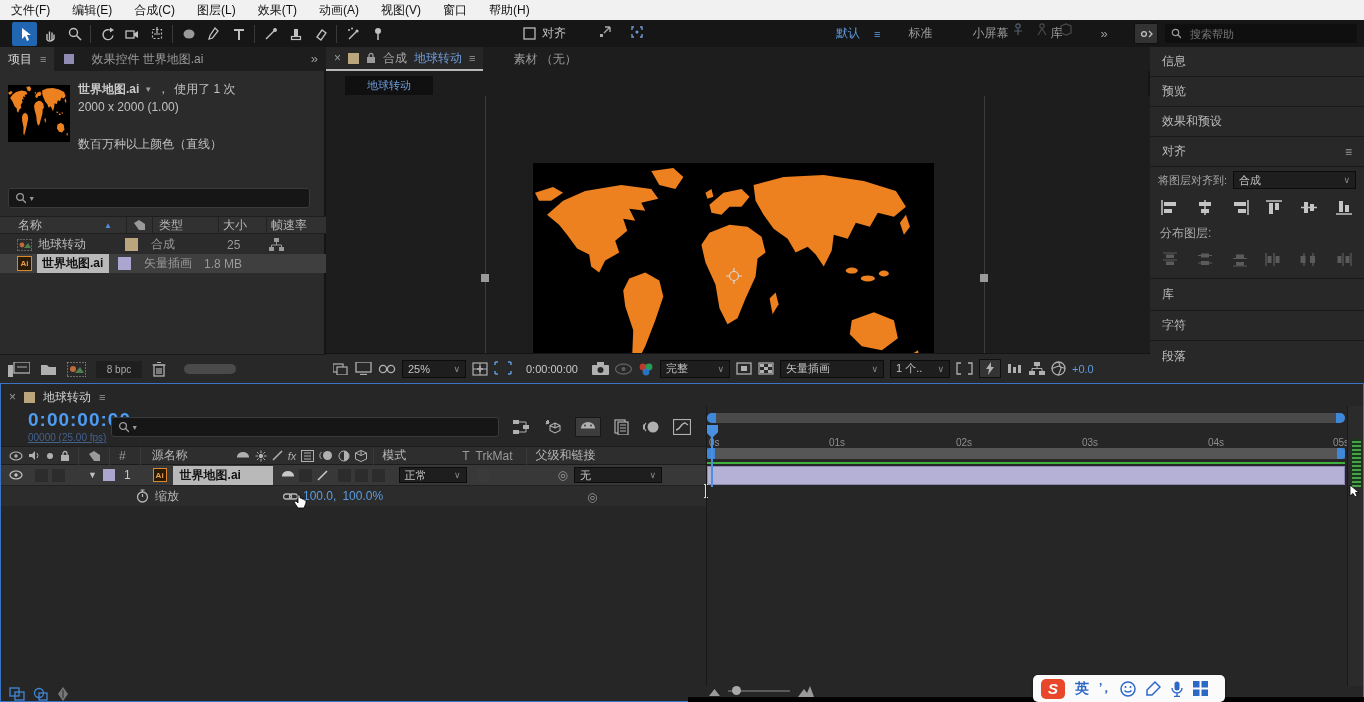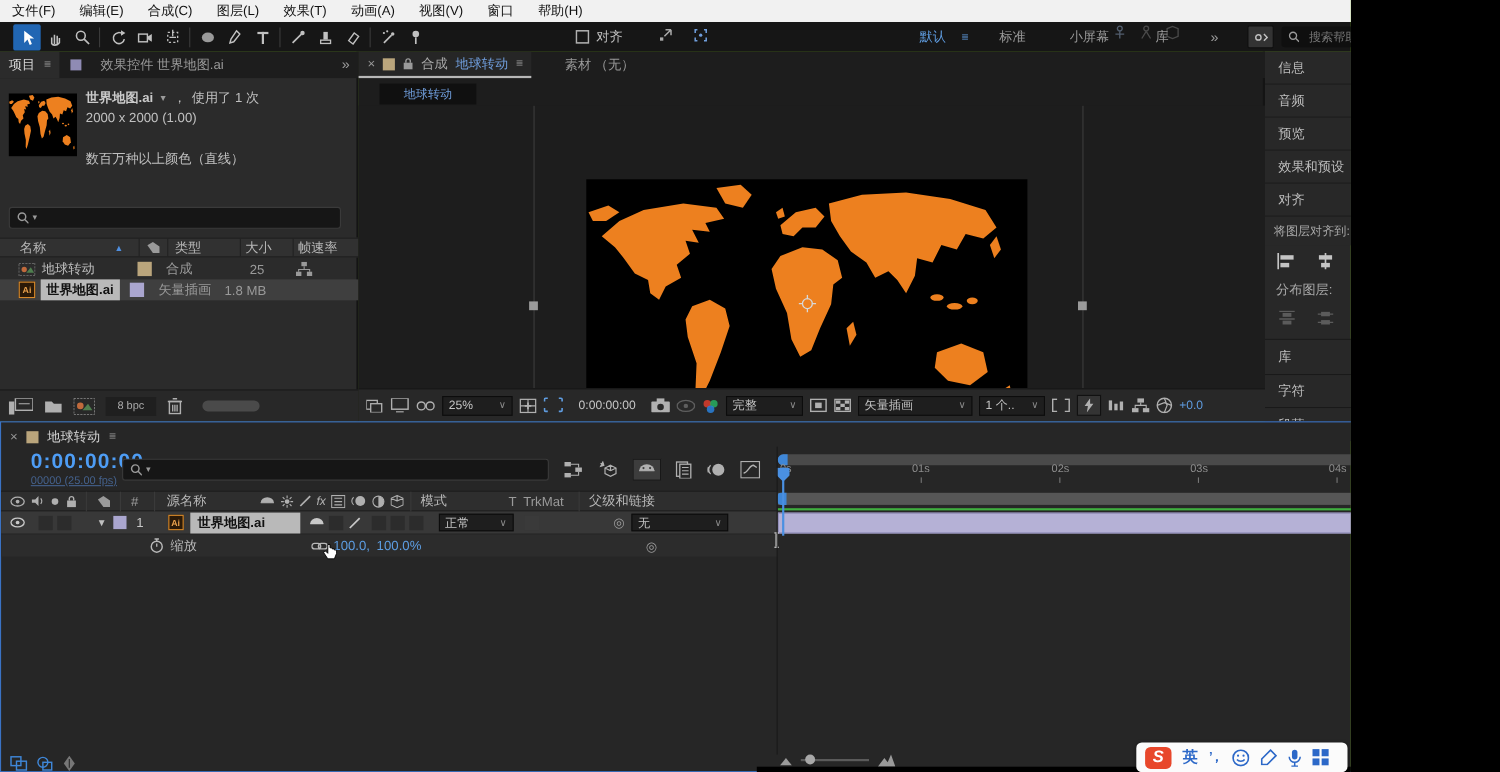--- a/index.html
+++ b/index.html
@@ -1,17 +1,17 @@
 <!DOCTYPE html>
 <html><head>
 <meta charset="utf-8">
 <style>
   html,body{margin:0;padding:0;background:#000;}
   *{box-sizing:border-box;font-family:"Liberation Sans","DejaVu Sans",sans-serif;}
-  .app{position:relative;width:1228px;height:702px;background:#84cc16;overflow:hidden;font-size:12px;color:#b8b8b8;}
+  .app{position:relative;width:1364px;height:702px;background:#f9a8d4;overflow:hidden;font-size:12px;color:#b8b8b8;}
   .abs{position:absolute;}
   .r{display:flex;align-items:center;}
   svg{display:block;}
   .tool{width:25px;height:24px;display:flex;align-items:center;justify-content:center;border-radius:2px;}
   .tool.sel{background:#2166b3;}
   .sep-v{width:1px;height:18px;background:#3a3a3a;margin:0 3px;}
   .dd{background:#1e1e1e;border:1px solid #0c0c0c;color:#c4c4c4;font-size:11px;display:flex;align-items:center;justify-content:space-between;padding:0 5px;height:18px;}
   .dd .cv{color:#8a8a8a;font-size:9px;margin-left:4px;}
   .phead{height:30px;border-bottom:1px solid #191919;display:flex;align-items:center;padding-left:12px;color:#bdbdbd;background:#282828;}
   .srch{background:#161616;border:1px solid #3a3a3a;border-radius:3px;display:flex;align-items:center;padding:0 6px;color:#aaa;}
@@ -448,23 +448,20 @@
         </svg>
       <span style="color:#5f9ce0;">+0.0</span>
     </div>
   </div>
 
   <div class="abs" style="left:1150px;top:47px;width:214px;height:336px;background:#282828;">
     <div class="phead">
         <span>信息</span>
       </div>
     <div class="phead">
-        <span>音频</span>
-      </div>
-    <div class="phead">
         <span>预览</span>
       </div>
     <div class="phead">
         <span>效果和预设</span>
       </div>
     <div class="phead" style="justify-content:space-between;padding-right:12px;">
       <span>对齐</span>
       <span style="color:#9a9a9a;">≡</span>
     </div>
     <div class="r" style="height:26px;padding:0 8px;gap:6px;background:#282828;">
@@ -605,21 +602,21 @@
       <svg width="18" height="16">
           <rect x="0.5" y="0.5" width="17" height="15" fill="none" stroke="#b0b0b0" stroke-width="1.2"></rect>
           <path d="M3,11 C7,11 8,4 12,4 L15,6" stroke="#b0b0b0" stroke-width="1.3" fill="none"></path>
         </svg>
     </div>
 
     <div class="abs" style="left:706px;top:29px;width:638px;height:10px;background:#4a4a4a;border-radius:5px;">
       <span class="abs" style="left:0;top:0;width:9px;height:10px;background:#3f87d8;border-radius:5px 0 0 5px;"></span>
       <span class="abs" style="right:0;top:0;width:9px;height:10px;background:#3f87d8;border-radius:0 5px 5px 0;"></span>
     </div>
-    <div class="abs" style="left:706px;top:35px;width:638px;height:21px;color:#8e8e8e;font-size:10px;">
+    <div class="abs" style="left:706px;top:51px;width:638px;height:21px;color:#8e8e8e;font-size:10px;">
       <span class="abs" style="left:2px;top:2px;">0s</span>
       <span class="abs" style="left:122px;top:2px;">01s</span>
       <span class="abs" style="left:249px;top:2px;">02s</span>
       <span class="abs" style="left:375px;top:2px;">03s</span>
       <span class="abs" style="left:501px;top:2px;">04s</span>
       <span class="abs" style="left:626px;top:2px;">05s</span>
       <span class="abs" style="left:130px;top:15px;width:1px;height:5px;background:#777;"></span>
       <span class="abs" style="left:256px;top:15px;width:1px;height:5px;background:#777;"></span>
       <span class="abs" style="left:382px;top:15px;width:1px;height:5px;background:#777;"></span>
       <span class="abs" style="left:508px;top:15px;width:1px;height:5px;background:#777;"></span>

